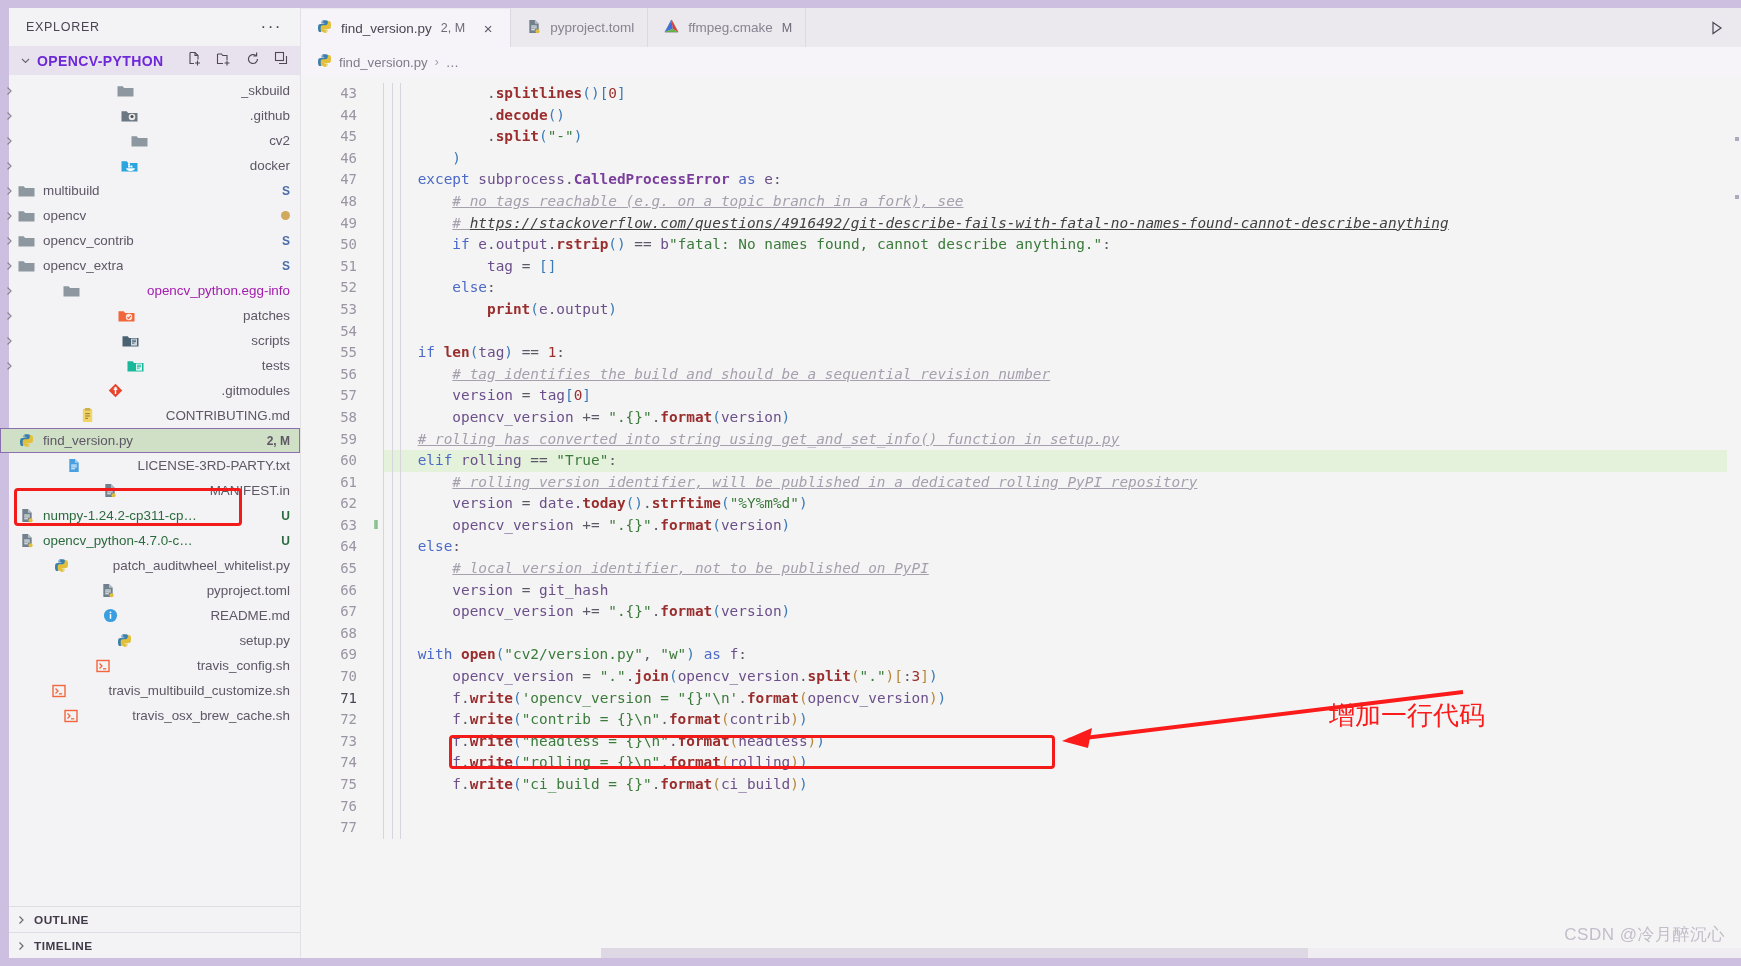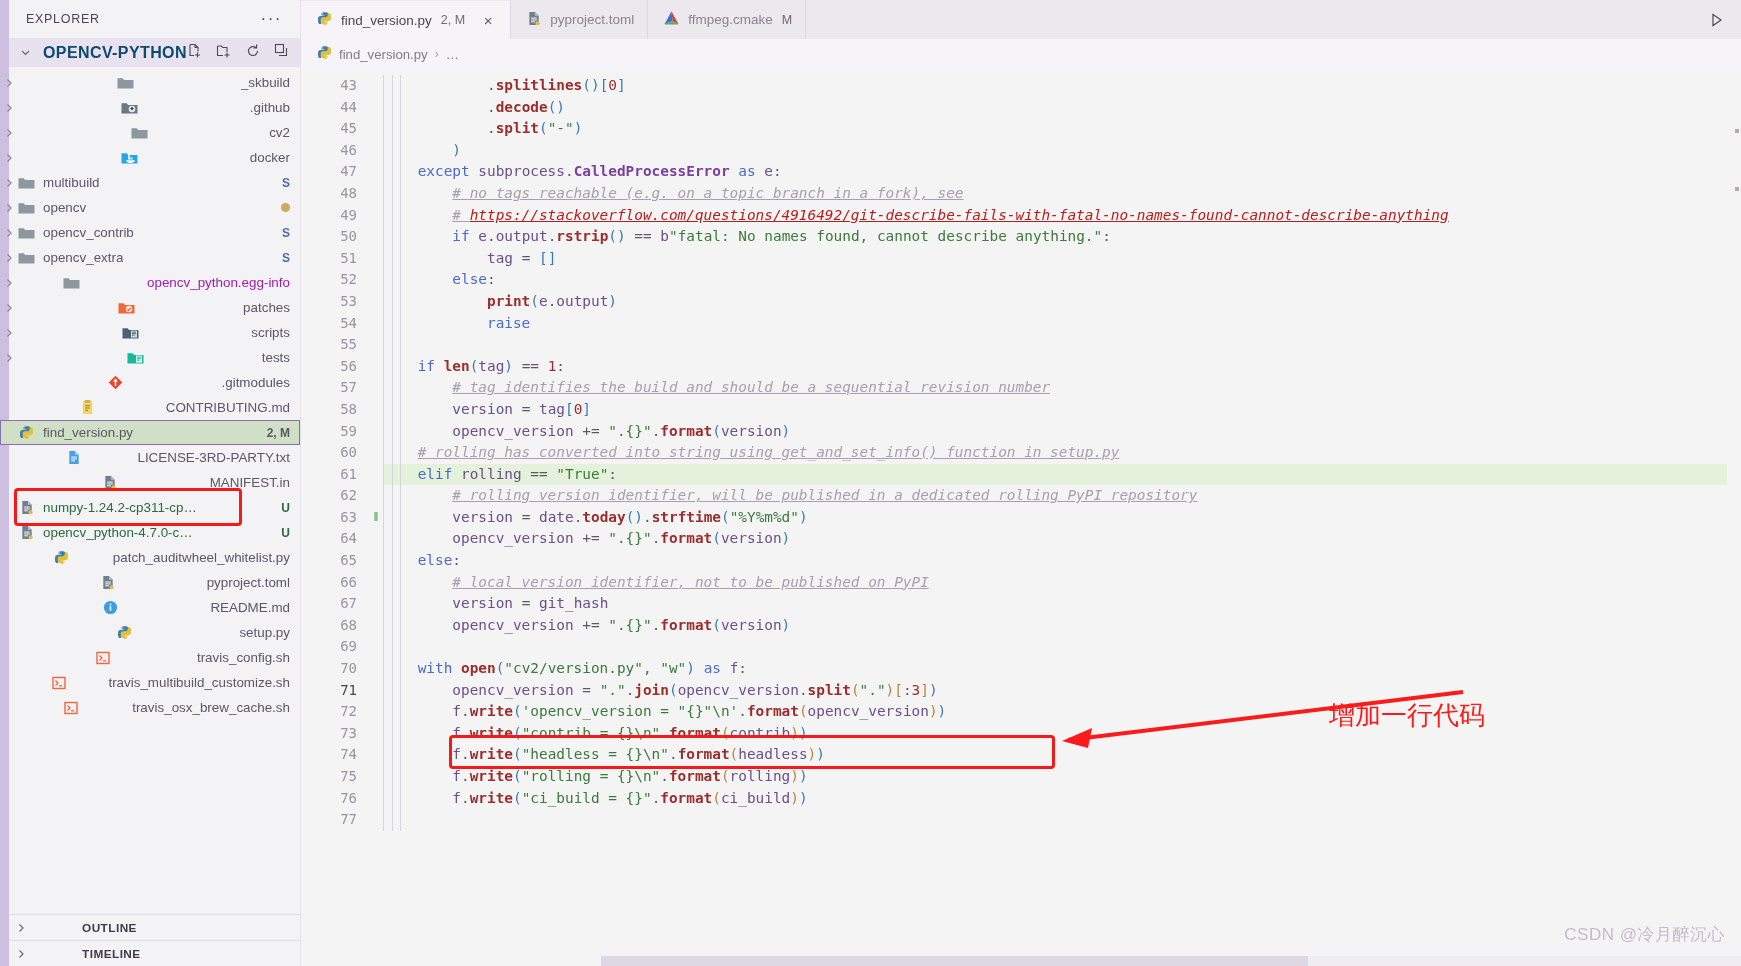--- a/index.html
+++ b/index.html
@@ -7,21 +7,21 @@
     width: 1741px; height: 966px;
     overflow: hidden;
     background: #f3f3f3;
     font-family: "Liberation Sans", sans-serif;
     -webkit-font-smoothing: antialiased;
   }
   #app {
     position: relative;
     width: 1741px; height: 966px;
     display: flex;
-    flex-direction: row;
+    flex-direction: column;
     background: #f3f3f3;
   }
   
   .title-strip {
     height: 8px;
     background: #cdbfe0;
     flex: none;
   }
   .body-row {
     flex: 1 1 auto;
@@ -79,25 +79,25 @@
   .chev {
     width: 16px; height: 16px;
     flex: none;
     display: inline-flex;
     align-items: center;
     justify-content: center;
     color: #6e6878;
   }
   .chev svg { display:block; }
   .project-name {
-    font-size: 16px;
+    font-size: 14px;
     font-weight: bold;
-    color: #0c4a6e;
+    color: #6d28d9;
     letter-spacing: 0.4px;
-    margin-left: 10px;
+    margin-left: 4px;
   }
   .project-actions {
     margin-left: auto;
     display: flex;
     gap: 13px;
     align-items: center;
     color: #4f4857;
   }
   .project-actions span { cursor: pointer; display:block; }
   .tree {
@@ -154,21 +154,20 @@
   .bottom-panels { flex: none; }
   .panel-row {
     height: 25px;
     display: flex; align-items: center;
     padding-left: 13px;
     font-size: 11.8px;
     font-weight: bold;
     letter-spacing: 0.45px;
     color: #403a49;
     border-top: 1px solid #e0dce5;
-    gap: 48px;
   }
   .panel-row .chev { margin-right: 5px; }
 
   
   .editor-area {
     flex: 1 1 auto;
     display: flex;
     flex-direction: column;
     min-width: 0;
     background: #f3f3f3;
@@ -303,21 +302,21 @@
   .k  { color: #4b69c6; }          
   .kf { color: #9a2d2d; font-weight: bold; }  
   .cls{ color: #7a3e9d; font-weight: bold; }  
   .id { color: #6b4f8a; }          
   .st { color: #3a7a3a; }          
   .nu { color: #9a2d2d; }          
   .cm { color: #a6a0ae; font-style: italic; text-decoration: underline; } 
   .p1 { color: #3a7ab8; }          
   .p2 { color: #b8863a; }          
   .op { color: #5d5766; }
-  .lnk { color: #b91c1c; font-style: italic; text-decoration: underline; }
+  .lnk { color: #404040; font-style: italic; text-decoration: underline; }
 
   
   .right-rail {
     position: absolute;
     right: 0; top: 0; bottom: 0;
     width: 14px;
     background: #f4f4f4;
   }
   .rail-mark {
     position: absolute;
@@ -906,21 +905,20 @@
             <div class="cline">            <span class="op">.</span><span class="kf">decode</span><span class="p1">(</span><span class="p1">)</span></div>
             <div class="cline">            <span class="op">.</span><span class="kf">split</span><span class="p1">(</span><span class="st">"-"</span><span class="p1">)</span></div>
             <div class="cline">        <span class="p1">)</span></div>
             <div class="cline">    <span class="k">except</span><span class="op"> </span><span class="id">subprocess</span><span class="op">.</span><span class="cls">CalledProcessError</span><span class="op"> </span><span class="k">as</span><span class="op"> </span><span class="id">e</span><span class="op">:</span></div>
             <div class="cline">        <span class="cm"># no tags reachable (e.g. on a topic branch in a fork), see</span></div>
             <div class="cline">        <span class="cm"># </span><span class="lnk">https://stackoverflow.com/questions/4916492/git-describe-fails-with-fatal-no-names-found-cannot-describe-anything</span></div>
             <div class="cline">        <span class="k">if</span><span class="op"> </span><span class="id">e</span><span class="op">.</span><span class="id">output</span><span class="op">.</span><span class="kf">rstrip</span><span class="p1">(</span><span class="p1">)</span><span class="op"> </span><span class="op">=</span><span class="op">=</span><span class="op"> </span><span class="id">b</span><span class="st">"fatal: No names found, cannot describe anything."</span><span class="op">:</span></div>
             <div class="cline">            <span class="id">tag</span><span class="op"> </span><span class="op">=</span><span class="op"> </span><span class="p1">[</span><span class="p1">]</span></div>
             <div class="cline">        <span class="k">else</span><span class="op">:</span></div>
             <div class="cline">            <span class="kf">print</span><span class="p1">(</span><span class="id">e</span><span class="op">.</span><span class="id">output</span><span class="p1">)</span></div>
-            <div class="cline">            <span class="k">raise</span></div>
             <div class="cline"></div>
             <div class="cline">    <span class="k">if</span><span class="op"> </span><span class="kf">len</span><span class="p1">(</span><span class="id">tag</span><span class="p1">)</span><span class="op"> </span><span class="op">=</span><span class="op">=</span><span class="op"> </span><span class="nu">1</span><span class="op">:</span></div>
             <div class="cline">        <span class="cm"># tag identifies the build and should be a sequential revision number</span></div>
             <div class="cline">        <span class="id">version</span><span class="op"> </span><span class="op">=</span><span class="op"> </span><span class="id">tag</span><span class="p1">[</span><span class="nu">0</span><span class="p1">]</span></div>
             <div class="cline">        <span class="id">opencv_version</span><span class="op"> </span><span class="op">+</span><span class="op">=</span><span class="op"> </span><span class="st">".{}"</span><span class="op">.</span><span class="kf">format</span><span class="p1">(</span><span class="id">version</span><span class="p1">)</span></div>
             <div class="cline">    <span class="cm"># rolling has converted into string using get_and_set_info() function in setup.py</span></div>
             <div class="cline hl">    <span class="k">elif</span><span class="op"> </span><span class="id">rolling</span><span class="op"> </span><span class="op">=</span><span class="op">=</span><span class="op"> </span><span class="st">"True"</span><span class="op">:</span></div>
             <div class="cline">        <span class="cm"># rolling version identifier, will be published in a dedicated rolling PyPI repository</span></div>
             <div class="cline">        <span class="id">version</span><span class="op"> </span><span class="op">=</span><span class="op"> </span><span class="id">date</span><span class="op">.</span><span class="kf">today</span><span class="p1">(</span><span class="p1">)</span><span class="op">.</span><span class="kf">strftime</span><span class="p1">(</span><span class="st">"%Y%m%d"</span><span class="p1">)</span></div>
             <div class="cline">        <span class="id">opencv_version</span><span class="op"> </span><span class="op">+</span><span class="op">=</span><span class="op"> </span><span class="st">".{}"</span><span class="op">.</span><span class="kf">format</span><span class="p1">(</span><span class="id">version</span><span class="p1">)</span></div>

